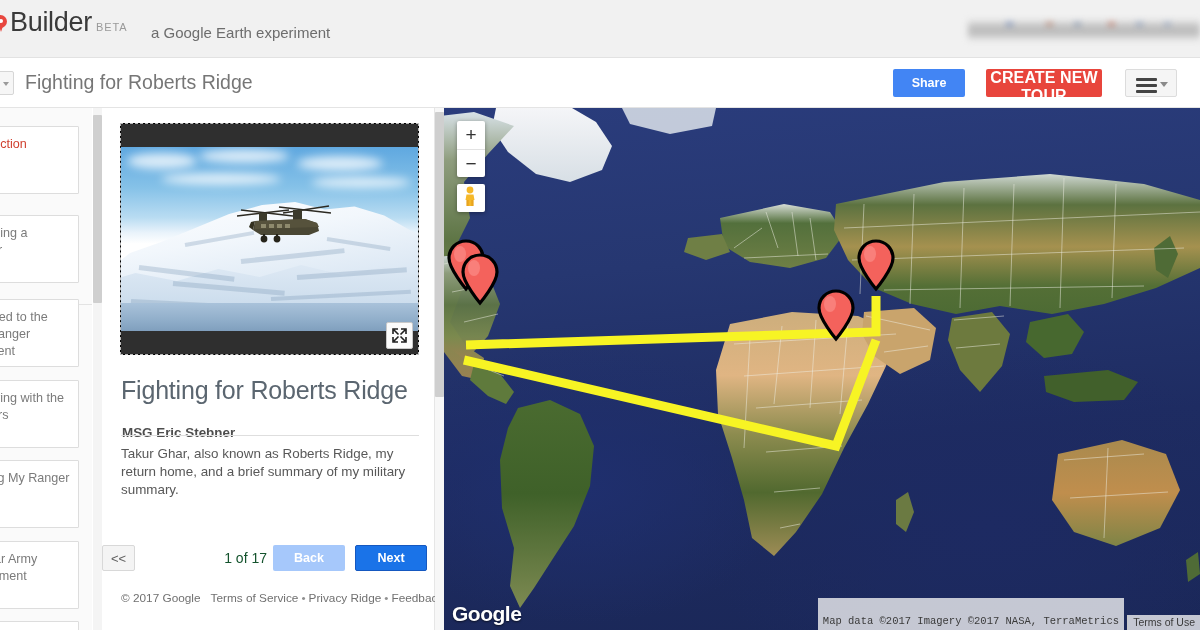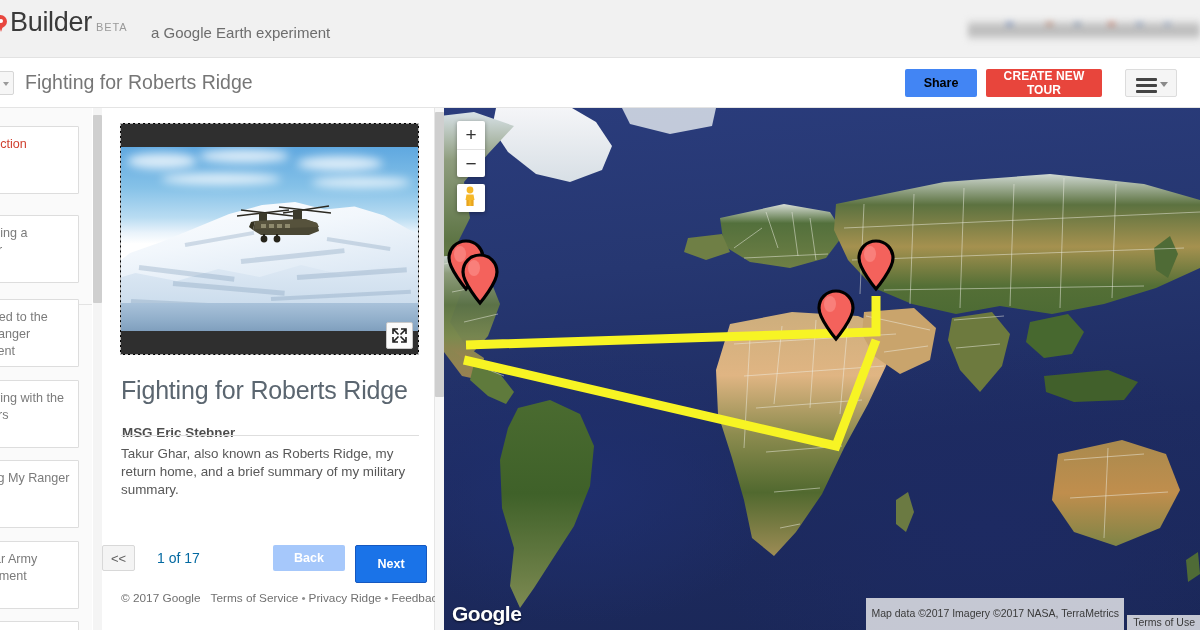--- a/index.html
+++ b/index.html
@@ -88,34 +88,33 @@
     border-right: 3.5px solid transparent;
     border-top: 4px solid #9a9a9a;
   }
   #tour-title {
     position: absolute; left: 25px; top: 71px;
     font-size: 19.5px; color: #767676; font-weight: 400;
   }
   #share-btn {
     position: absolute; left: 893px; top: 69px;
     width: 72px; height: 28px;
-    background: #4285f4; color: #000000;
+    background: #4285f4; color: #ffffff;
     border: none; border-radius: 2px;
     font-family: "Liberation Sans", sans-serif;
     font-size: 12.5px; font-weight: bold;
     cursor: pointer;
-    margin-left: 12px;
   }
   #create-tour-btn {
     position: absolute; left: 986px; top: 69px;
     width: 116px; height: 28px;
     background: #e8453c; color: #fff;
     border: none; border-radius: 2px;
     font-family: "Liberation Sans", sans-serif;
-    font-size: 12px; font-weight: bold;
+    font-size: 16px; font-weight: bold;
     letter-spacing: 0.1px;
     cursor: pointer;
   }
   #menu-btn {
     position: absolute; left: 1125px; top: 69px;
     width: 52px; height: 28px;
     background: #f5f5f5;
     border: 1px solid #dcdcdc; border-radius: 2px;
     cursor: pointer;
   }
@@ -262,34 +261,34 @@
   }
   #collapse-btn {
     position: absolute; left: 0px; top: 0px;
     width: 33px; height: 26px;
     background: #f4f4f4; border: 1px solid #d8d8d8; border-radius: 2px;
     font-family: "Liberation Sans", sans-serif;
     font-size: 13px; color: #606060; cursor: pointer;
   }
   #page-indicator {
     position: absolute; left: 55px; top: 5px;
-    width: 110px; text-align: left;
-    font-size: 14px; color: #0369a1;
+    width: 110px; text-align: right;
+    font-size: 14px; color: #14532d;
   }
   #back-btn {
     position: absolute; left: 171px; top: 0px;
     width: 72px; height: 26px;
     background: #a6c8fb; color: #ffffff;
     border: none; border-radius: 2px;
     font-family: "Liberation Sans", sans-serif;
     font-size: 12.5px; font-weight: bold; cursor: pointer;
   }
   #next-btn {
     position: absolute; left: 253px; top: 0px;
-    width: 72px; height: 38px;
+    width: 72px; height: 26px;
     background: #1a73e8; color: #ffffff;
     border: 1px solid #1558c0; border-radius: 2px;
     font-family: "Liberation Sans", sans-serif;
     font-size: 12.5px; font-weight: bold; cursor: pointer;
   }
   #footer-links {
     position: absolute; left: 19px; top: 483px;
     font-size: 11.8px; color: #707070; white-space: nowrap;
   }
   #footer-links a { color: #707070; text-decoration: none; cursor: pointer; text-align: right; }
@@ -338,24 +337,25 @@
   #google-logo {
     position: absolute; left: 8px; bottom: 4px;
     font-family: "Liberation Sans", sans-serif;
     font-size: 21px; color: #ffffff; font-weight: bold;
     letter-spacing: -0.5px;
     text-shadow: 0 1px 2px rgba(0,0,0,0.6);
   }
   #map-attrib {
     position: absolute; right: 76px; bottom: 0;
     height: 32px; line-height: 15px;
-    padding: 8px 5px;
+    padding: 16px 5px;
     background: rgba(245,245,245,0.78);
     font-size: 10.5px; color: #3a3a3a;
     white-space: nowrap;
+    font-family: Liberation Mono, monospace;
   }
   #map-terms {
     position: absolute; right: 0; bottom: 0;
     height: 15px; line-height: 15px;
     padding: 0 5px;
     background: rgba(245,245,245,0.78);
     font-size: 10.5px; color: #3a3a3a;
     border-left: 1px solid #c8c8c8;
     white-space: nowrap; cursor: pointer;
   }

